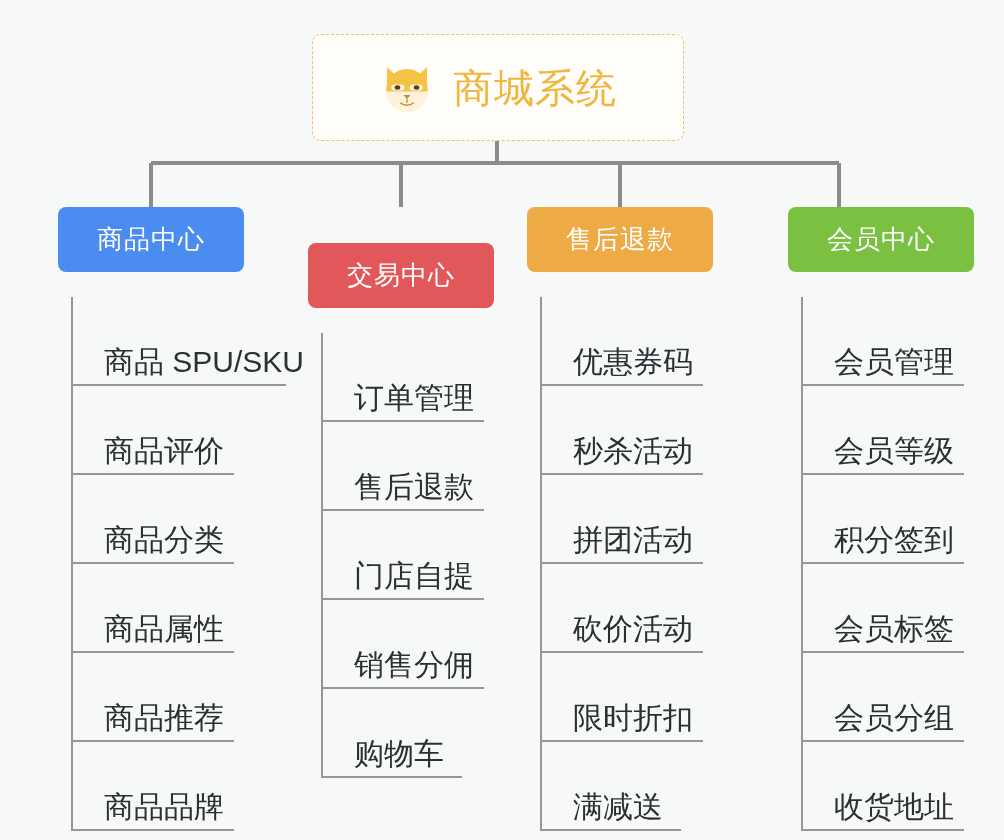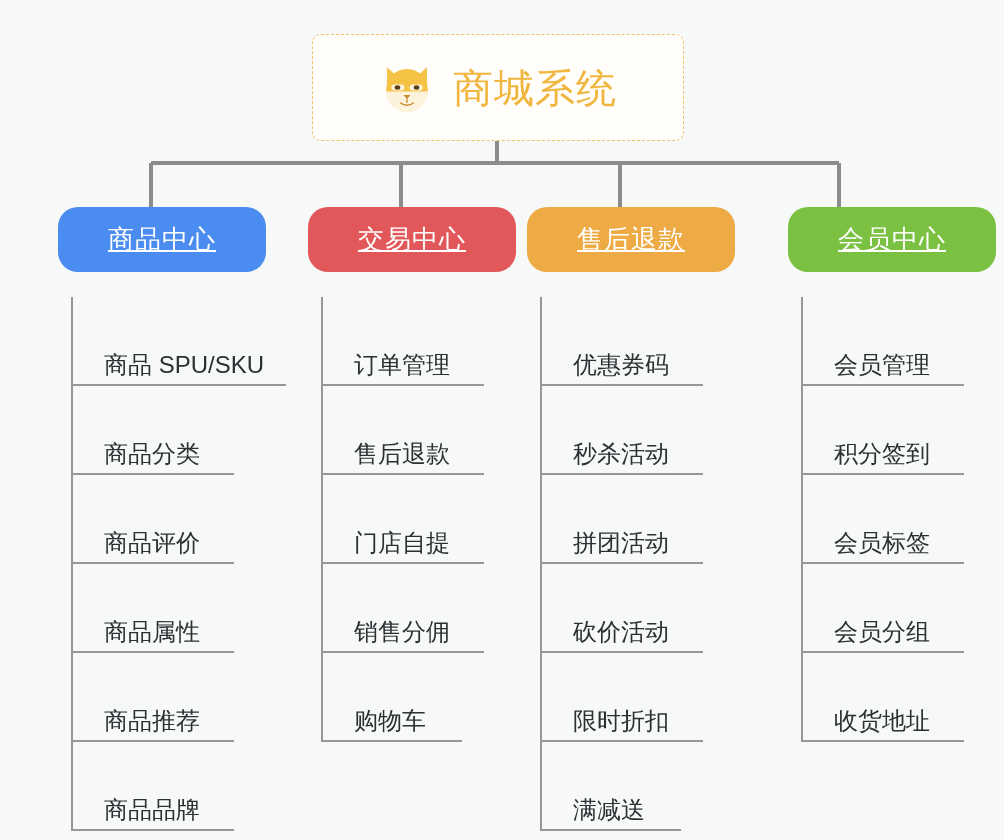--- a/index.html
+++ b/index.html
@@ -62,31 +62,30 @@
     position: absolute;
     top: 207px;
     width: 186px;
   }
   .col-0 { left: 58px; }
   .col-1 { left: 308px; }
   .col-2 { left: 527px; }
   .col-3 { left: 788px; }
 
   .cat-box {
-    width: 208px;
+    width: 186px;
     height: 65px;
-    border-radius: 20px;
+    border-radius: 8px;
     display: flex;
     align-items: center;
     justify-content: center;
     color: #ffffff;
     font-size: 26px;
     letter-spacing: 1px;
     white-space: nowrap;
-    text-decoration: underline;
   }
 
   .leaf-list {
     position: relative;
     margin-top: 25px;
     margin-left: 13px;
     padding-left: 0;
   }
   
   .leaf-list::before {
@@ -106,21 +105,21 @@
     padding-left: 33px;
   }
   .leaf-underline {
     position: absolute;
     left: 0;
     bottom: 0;
     height: 2px;
     background: #979797;
   }
   .leaf-label {
-    font-size: 24px;
+    font-size: 30px;
     line-height: 1.25;
     color: #2d3033;
     white-space: nowrap;
     padding-bottom: 6px;
     position: relative;
     z-index: 2;
   }
 </style>
 </head>
 <body>
@@ -161,42 +160,42 @@
   <div id="columns-host">
       <div class="column col-0">
         <div class="cat-box" style="background: rgb(74, 140, 240);">商品中心</div>
         <div class="leaf-list">
           <div class="leaf">
             <span class="leaf-underline" style="width: 215px;"></span>
             <span class="leaf-label">商品 SPU/SKU</span>
           </div>
           <div class="leaf">
             <span class="leaf-underline" style="width: 163px;"></span>
+            <span class="leaf-label">商品评价</span>
+          </div>
+          <div class="leaf">
+            <span class="leaf-underline" style="width: 163px;"></span>
             <span class="leaf-label">商品分类</span>
           </div>
           <div class="leaf">
             <span class="leaf-underline" style="width: 163px;"></span>
-            <span class="leaf-label">商品评价</span>
-          </div>
-          <div class="leaf">
-            <span class="leaf-underline" style="width: 163px;"></span>
             <span class="leaf-label">商品属性</span>
           </div>
           <div class="leaf">
             <span class="leaf-underline" style="width: 163px;"></span>
             <span class="leaf-label">商品推荐</span>
           </div>
           <div class="leaf">
             <span class="leaf-underline" style="width: 163px;"></span>
             <span class="leaf-label">商品品牌</span>
           </div>
         </div>
       </div>
       <div class="column col-1">
-        <div class="cat-box" style="background: rgb(226, 88, 90);">交易中心</div>
+        <div class="cat-box" style="background: rgb(226, 88, 90); margin-top: 36px;">交易中心</div>
         <div class="leaf-list">
           <div class="leaf">
             <span class="leaf-underline" style="width: 163px;"></span>
             <span class="leaf-label">订单管理</span>
           </div>
           <div class="leaf">
             <span class="leaf-underline" style="width: 163px;"></span>
             <span class="leaf-label">售后退款</span>
           </div>
           <div class="leaf">
@@ -244,20 +243,24 @@
       </div>
       <div class="column col-3">
         <div class="cat-box" style="background: rgb(122, 193, 66);">会员中心</div>
         <div class="leaf-list">
           <div class="leaf">
             <span class="leaf-underline" style="width: 163px;"></span>
             <span class="leaf-label">会员管理</span>
           </div>
           <div class="leaf">
             <span class="leaf-underline" style="width: 163px;"></span>
+            <span class="leaf-label">会员等级</span>
+          </div>
+          <div class="leaf">
+            <span class="leaf-underline" style="width: 163px;"></span>
             <span class="leaf-label">积分签到</span>
           </div>
           <div class="leaf">
             <span class="leaf-underline" style="width: 163px;"></span>
             <span class="leaf-label">会员标签</span>
           </div>
           <div class="leaf">
             <span class="leaf-underline" style="width: 163px;"></span>
             <span class="leaf-label">会员分组</span>
           </div>

